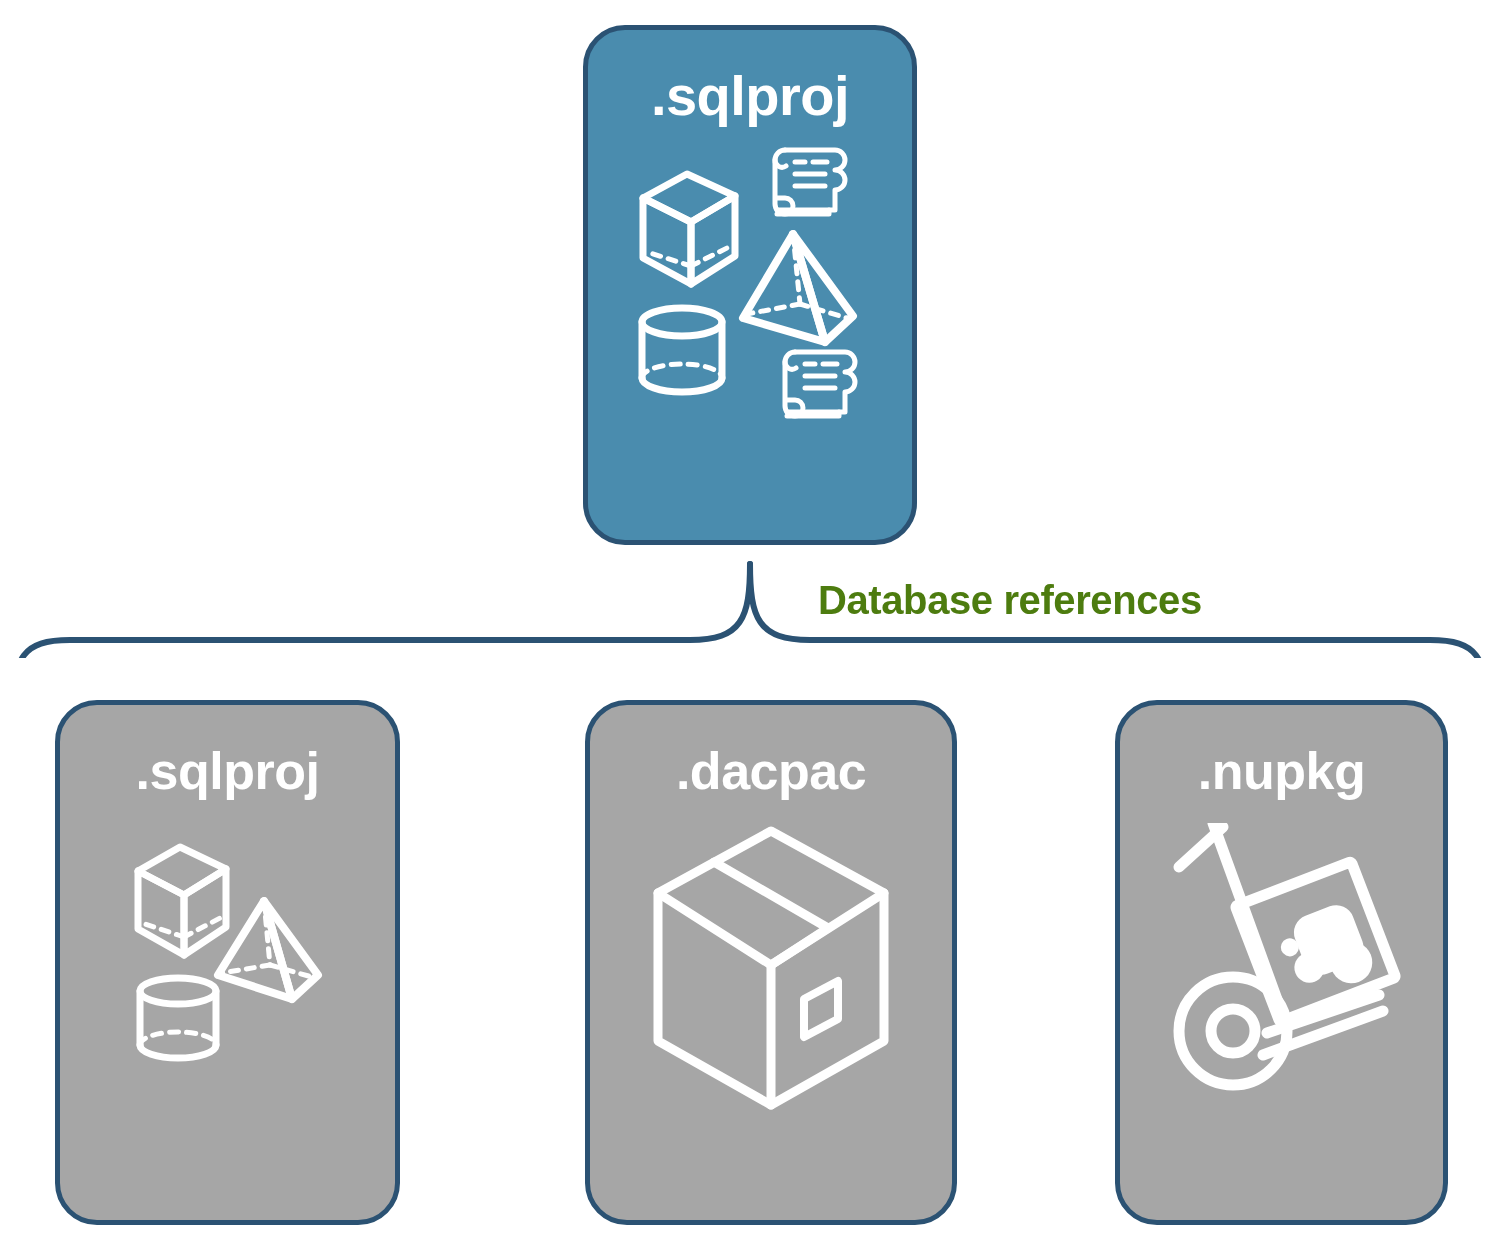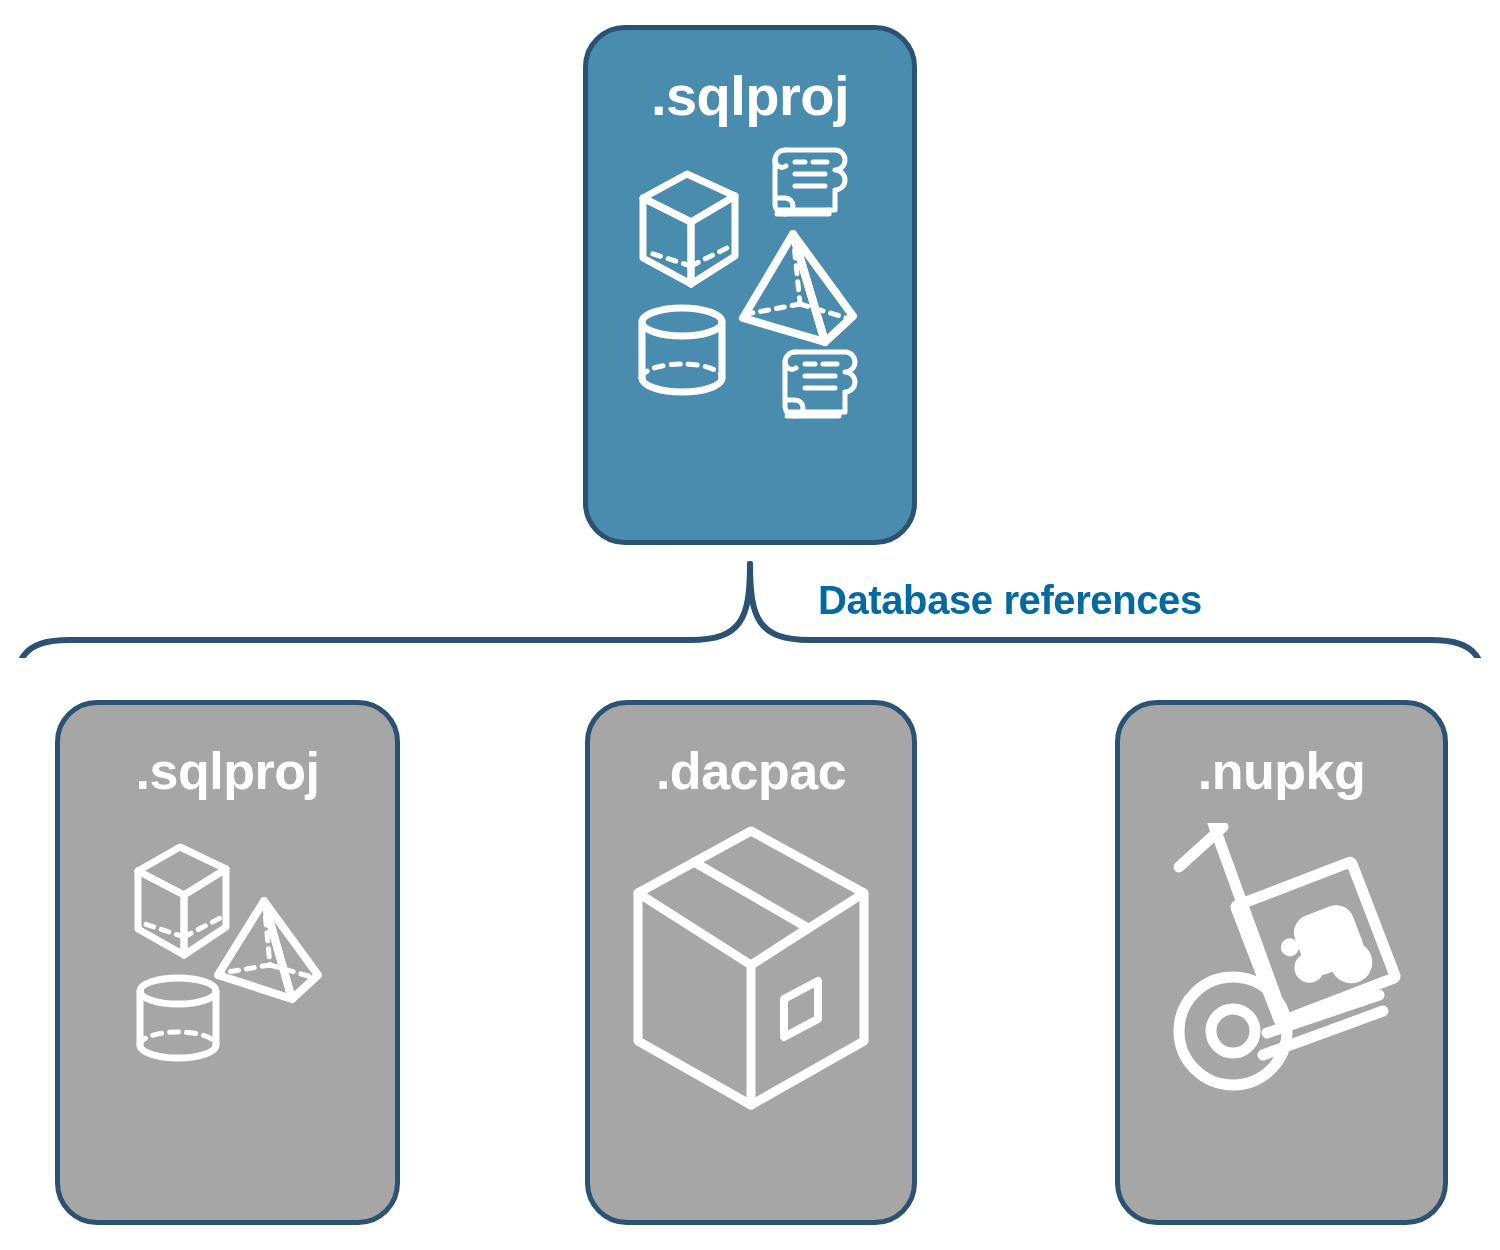--- a/index.html
+++ b/index.html
@@ -55,41 +55,41 @@
     top: 25px;
     width: 334px;
     height: 520px;
   }
   #card-top .card-title { font-size: 56px; margin-top: 38px; }
   #card-top .card-art { margin-top: 22px; }
 
   
   .card-bottom { top: 700px; height: 525px; }
   #card-sqlproj2 { left: 55px;   width: 345px; }
-  #card-dacpac   { left: 585px;  width: 332px; }
+  #card-dacpac   { left: 585px;  width: 372px; }
   #card-nupkg    { left: 1115px; width: 333px; }
   .card-bottom .card-title { font-size: 52px; margin-top: 40px; }
   .card-bottom .card-art { margin-top: 26px; }
 
   
   #brace {
     position: absolute;
     left: 0;
     top: 548px;
     width: 1500px;
     height: 110px;
     pointer-events: none;
   }
   #brace-label {
     position: absolute;
     left: 818px;
     top: 578px;
     font-size: 40px;
     font-weight: bold;
-    color: #0369a1;
+    color: #4d7c0f;
     letter-spacing: -0.4px;
     white-space: nowrap;
   }
 </style>
 </head>
 <body>
 
 <div class="stage">
 
   <div class="card card-primary" id="card-top">

